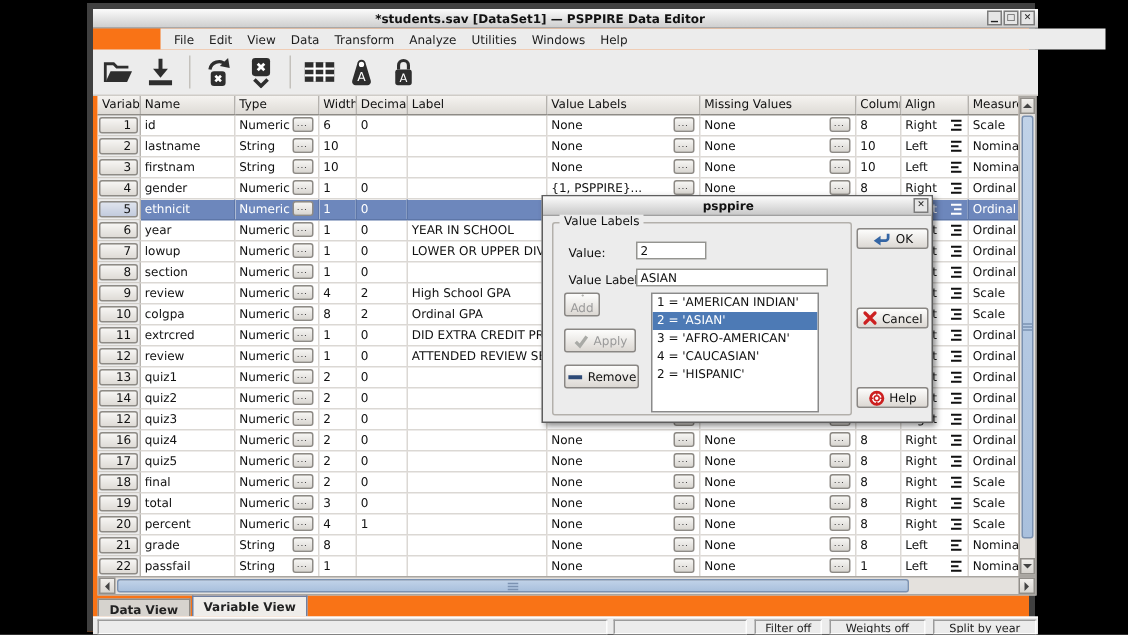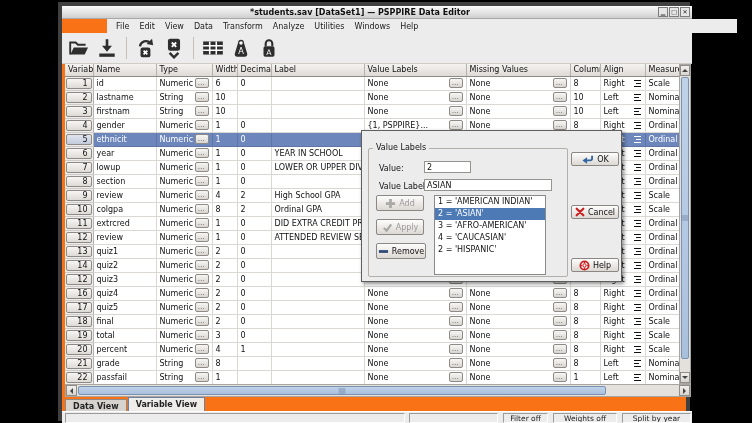--- a/index.html
+++ b/index.html
@@ -95,21 +95,21 @@
   .lbl-value { left:17px; top:33px; }
   .lbl-vlabel { left:17px; top:51px; }
   .inp { position:absolute; border:1px solid #949490; background:#fff; font-size:8px; padding:0 2px;
          height:12px; color:#111; }
   .inp-value { left:62px; top:30px; width:47px; }
   .inp-vlabel { left:62px; top:48px; width:128px; }
   .btn { position:absolute; display:flex; align-items:center; justify-content:center; gap:3px;
          background:linear-gradient(#fdfdfc,#dcd8d3); border:1px solid #8a8784; border-radius:2px;
          font-size:8px; color:#111; }
   .btn.disabled { color:#9a9a9a; }
-  .btn-add    { left:14px; top:64px;  width:48px; height:16px; }
+  .btn-add    { left:14px; top:64px;  width:24px; height:16px;flex-direction:column; }
   .btn-apply  { left:14px; top:88px;  width:48px; height:16px; }
   .btn-remove { left:14px; top:112px; width:50px; height:16px; }
   .btn-ok     { left:209px; top:21px;  width:48px; height:14px; }
   .btn-cancel { left:209px; top:74px;  width:48px; height:14px; }
   .btn-help   { left:209px; top:127px; width:48px; height:14px; }
   .listbox { position:absolute; left:72px; top:64px; width:112px; height:80px; background:#fff;
              border:1px solid #8a8a8a; overflow:hidden; }
   .litem { font-size:8px; height:12px; line-height:12px; padding-left:3px; color:#111;
            white-space:nowrap; overflow:hidden; }
   .litem.selected { background:var(--listsel); color:#fff; }
@@ -1080,20 +1080,24 @@
       </div>
     <div class="statusbar" id="statusbar">
         <div class="seg" style="left: 3px; width: 340px;"></div>
         <div class="seg" style="left: 347px; width: 89px;"></div>
         <div class="seg" style="left: 441px; width: 45px;">Filter off</div>
         <div class="seg" style="left: 491px; width: 64px;">Weights off</div>
         <div class="seg" style="left: 560px; width: 69px;">Split by year</div>
       </div>
 
     <div class="dialog">
+      <div class="dlg-title">
+        <span class="dlg-title-text">psppire</span>
+        <span class="dlg-close">✕</span>
+      </div>
       <div class="frame"></div>
       <span class="frame-label">Value Labels</span>
 
       <span class="lbl lbl-value">Value:</span>
       <input class="inp inp-value" value="2" style="">
       <span class="lbl lbl-vlabel">Value Label:</span>
       <input class="inp inp-vlabel" value="ASIAN" style="">
 
       <button class="btn btn-add disabled">
         <svg width="11" height="11" viewBox="0 0 12 12">

